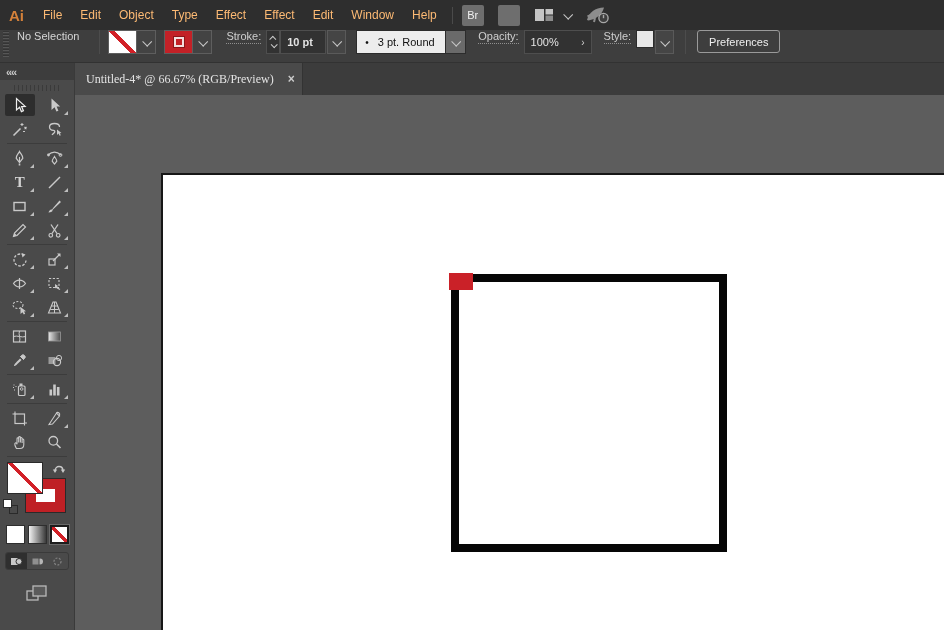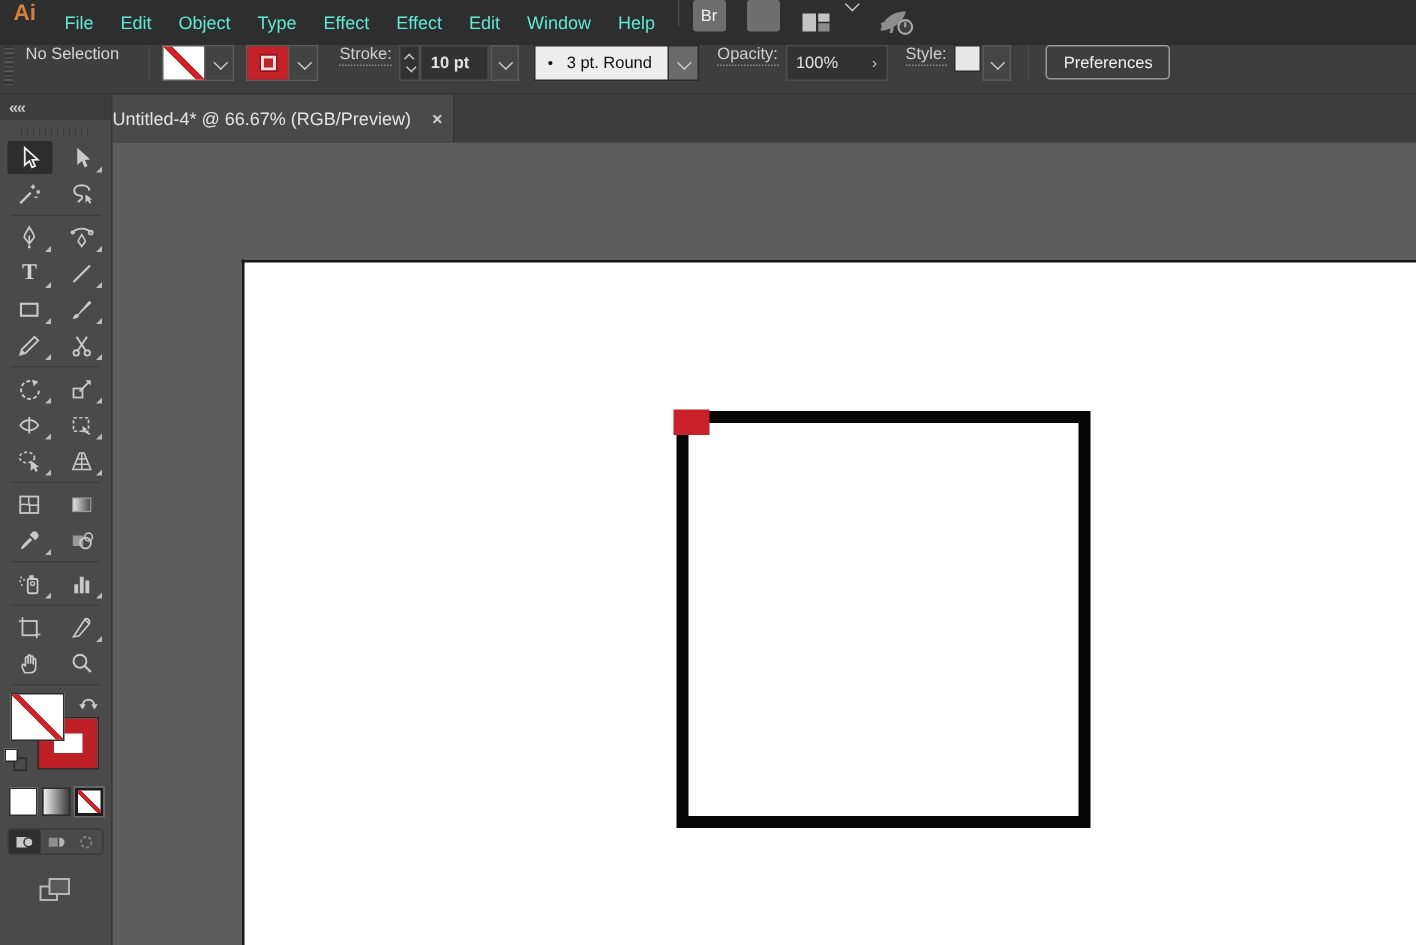--- a/index.html
+++ b/index.html
@@ -3,23 +3,23 @@
 <meta charset="utf-8">
 <style>
   * { box-sizing: border-box; margin: 0; padding: 0; }
   html,body { width:944px; height:630px; overflow:hidden; }
   body { font-family:"Liberation Sans", sans-serif; background:#5d5d5d; position:relative;
          -webkit-font-smoothing:antialiased; }
   .icon svg { display:block; }
 
   
   .menubar { position:absolute; left:0; top:0; width:944px; height:30px; background:#2e2e2e;
-             display:flex; z-index:30; }
+             display:flex; align-items:center; z-index:30; }
   .ai-logo { color:#d4813a; font-weight:bold; font-size:15px; margin:0 10px 0 9px; letter-spacing:0; }
-  .menu-item { color:#5eead4; font-size:12px; padding:0 9px; height:30px; display:flex; align-items:center; cursor:default; }
+  .menu-item { color:#fdba74; font-size:12px; padding:0 9px; height:30px; display:flex; align-items:center; cursor:default; }
   .mb-divider { width:1px; height:17px; background:#4a4a4a; margin:0 9px 0 6px; }
   .sq-btn { width:22px; height:21px; background:#6e6e6e; border-radius:2px; color:#f0f0f0;
             font-size:11px; display:flex; align-items:center; justify-content:center; margin-right:14px; }
   .mb-ico { display:flex; align-items:center; margin-right:4px; }
   .chev { width:7px; height:7px; border-right:1.6px solid #c9c9c9; border-bottom:1.6px solid #c9c9c9;
           transform:rotate(45deg) translateY(-1px); display:inline-block; }
 
   
   .ctrlbar { position:absolute; left:0; top:30px; width:944px; height:33px; background:#3e3e3e;
              border-bottom:1px solid #323232; display:flex; align-items:flex-start; z-index:29; }
@@ -54,21 +54,21 @@
   .brush-dot { font-size:10px; margin-right:9px; }
   .submenu-arrow { margin-left:auto; color:#cfcfcf; font-size:10px; padding-left:10px; }
   .ctl-btn { height:23px; border:1px solid #9a9a9a; border-radius:3px; color:#efefef; font-size:11px;
              display:flex; align-items:center; padding:0 11px; margin-right:11px; background:transparent; white-space:nowrap; }
   .style-swatch { width:18px; height:18px; background:#e8e8e8; border:1px solid #2c2c2c; }
 
   
   .tabbar { position:absolute; left:75px; top:63px; width:869px; height:32px; background:#3c3c3c; z-index:20; }
   .doc-tab { position:absolute; left:0; top:0; width:228px; height:32px; background:#4a4a4a;
              border-right:1px solid #333; display:flex; align-items:center; }
-  .doc-tab .title { color:#e4e4e4; font-size:12px; white-space:nowrap; }
+  .doc-tab .title { color:#e4e4e4; font-size:12px; margin-left:11px; white-space:nowrap;font-family:Liberation Serif, serif; }
   .tab-close { margin-left:14px; color:#cccccc; font-size:12px; font-weight:bold; cursor:default; }
 
   
   .toolspanel { position:absolute; left:0; top:63px; width:75px; height:567px; background:#4a4a4a;
                 border-right:1px solid #3a3a3a; z-index:21; }
   .panel-head { height:17px; background:#3d3d3d; display:flex; align-items:center; }
   .collapse { color:#c9c9c9; font-size:11px; font-weight:bold; margin-left:6px; letter-spacing:-1px; }
   .panel-grip { width:46px; height:6px; margin:5px auto 2px auto;
                 background:repeating-linear-gradient(90deg,#3a3a3a 0 1px,transparent 1px 4px); }
   .tool-row { display:flex; justify-content:space-evenly; align-items:center; height:24px; }

